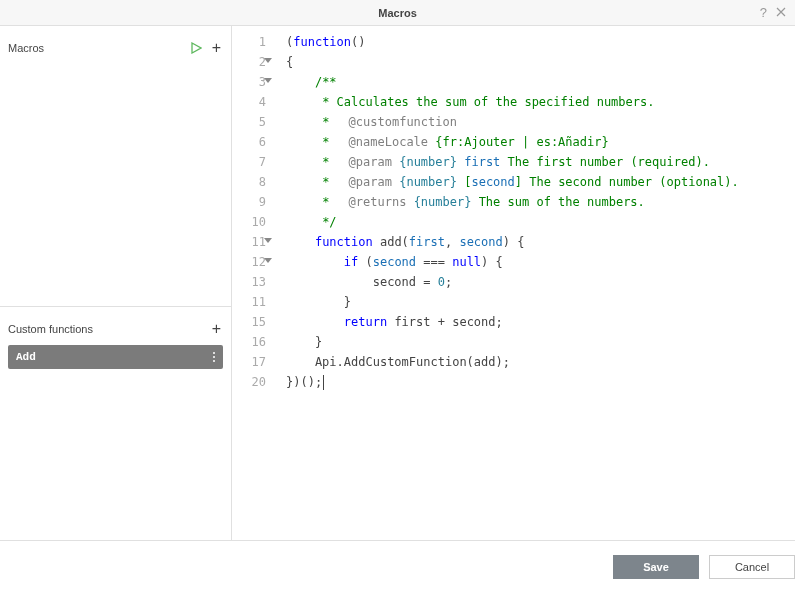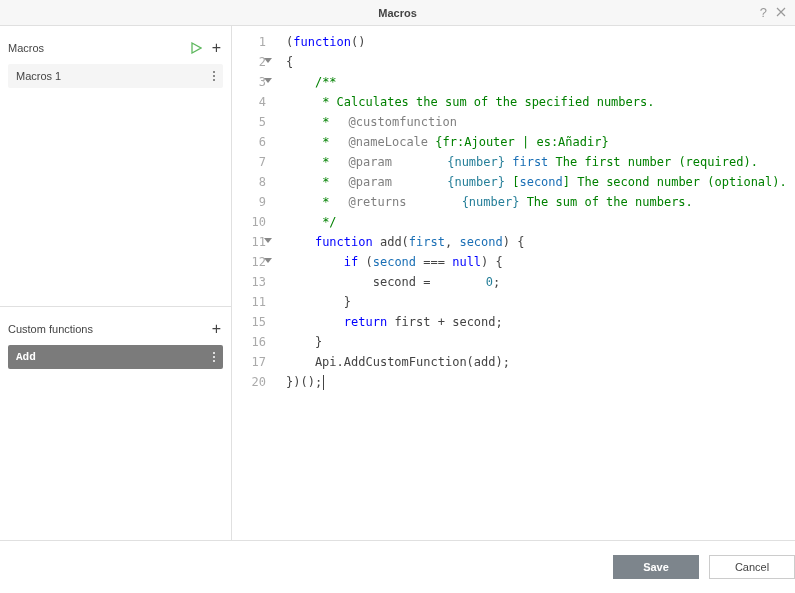--- a/index.html
+++ b/index.html
@@ -141,21 +141,21 @@
   .code {
     flex: 1;
     padding-left: 12px;
     white-space: pre;
     color: #444;
   }
   .code-line { height: 20px; }
   .tok-kw { color: #0000ff; }
   .tok-comment { color: #008000; }
   .tok-doc-tag { color: #808080; padding-left: 12px; }
-  .tok-type { color: #267f99; margin-left: 48px; }
+  .tok-type { color: #267f99; }
   .tok-param { color: #1a6fb5; }
   .tok-punct { color: #444; }
   .bottombar {
     height: 52px;
     display: flex;
     align-items: center;
     justify-content: flex-end;
     gap: 10px;
   }
   .btn {
@@ -207,30 +207,20 @@
       <div class="section-header">
         <span class="section-title">Macros</span>
         <div class="section-actions">
           <span class="icon-btn play">
             <svg width="12" height="12" viewBox="0 0 12 12">
                 <path d="M2 1 L11 6 L2 11 Z" fill="none" stroke="#5fb85f" stroke-width="1.3"></path>
               </svg>
           </span>
           <span class="icon-btn">
               <span class="plus-icon">+</span>
-            </span>
-        </div>
-      </div>
-      <div class="list">
-        <div class="list-item light">
-          <span>Macros 1</span>
-          <span class="dots">
-              <span></span>
-              <span></span>
-              <span></span>
             </span>
         </div>
       </div>
     </div>
 
     <div class="sidebar-section bottom">
       <div class="section-header">
         <span class="section-title">Custom functions</span>
         <div class="section-actions">
           <span class="icon-btn">

